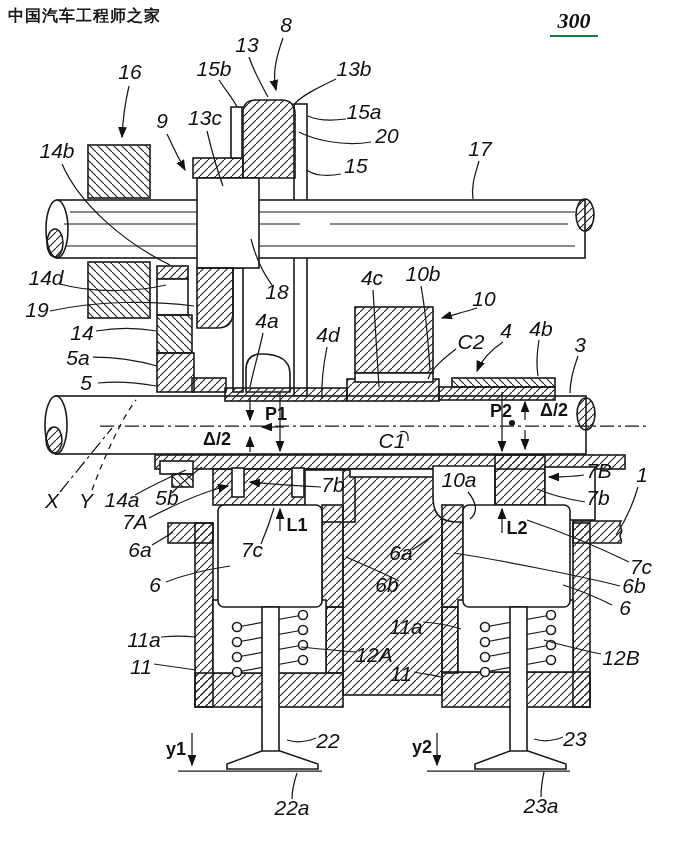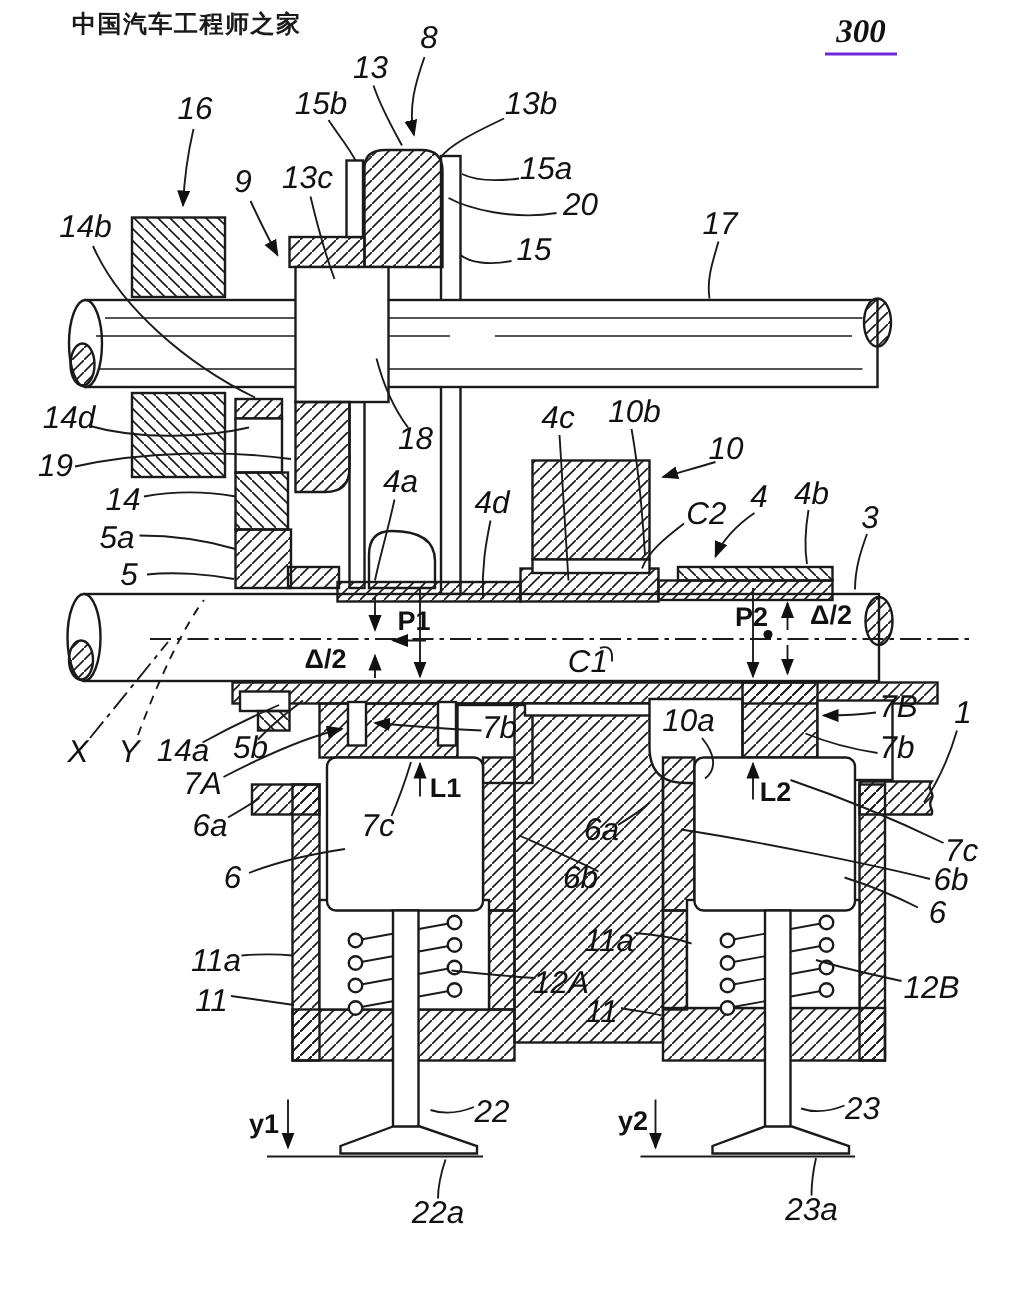--- a/index.html
+++ b/index.html
@@ -1,24 +1,24 @@
 <!DOCTYPE html>
 <html><head>
 <meta charset="utf-8">
 <style>
   html,body { margin:0; padding:0; background:#fff; }
   #stage { position:relative; width:684px; height:862px; background:#fff; overflow:hidden;
            font-family:"Liberation Sans", sans-serif; }
   #drawing { position:absolute; left:0; top:0; }
   .watermark { position:absolute; left:8px; top:6px; color:#1a1a1a; }
-  .wm-cn  { font:bold 16px "DejaVu Sans", sans-serif; letter-spacing:1px;margin-left:40px; }
+  .wm-cn  { font:bold 16px "DejaVu Sans", sans-serif; letter-spacing:1px; }
   .wm-url { font:14px "DejaVu Sans Mono", monospace; color:#222; margin-top:2px; }
   .fig-num { position:absolute; left:550px; top:8px; width:48px; text-align:center;
              font:italic bold 22px "Liberation Serif", serif; color:#111;
-             border-bottom:2px solid #6d28d9; padding-bottom:1px; }
+             border-bottom:2px solid #15803d; padding-bottom:1px; }
   
   .s  { stroke:#1a1a1a; stroke-width:1.6; }
   .w  { fill:#ffffff; }
   .h1 { fill:url(#hatchA); }
   .h2 { fill:url(#hatchB); }
   .ln { stroke:#1a1a1a; stroke-width:1.25; fill:none; }
   .thin { stroke:#1a1a1a; stroke-width:1; fill:none; }
   .dashdot { stroke-dasharray:14 4 3 4; }
   .dashed  { stroke-dasharray:6 5; }
   .lbl  { font:italic 21px "Liberation Sans", sans-serif; fill:#111; text-anchor:middle; }

